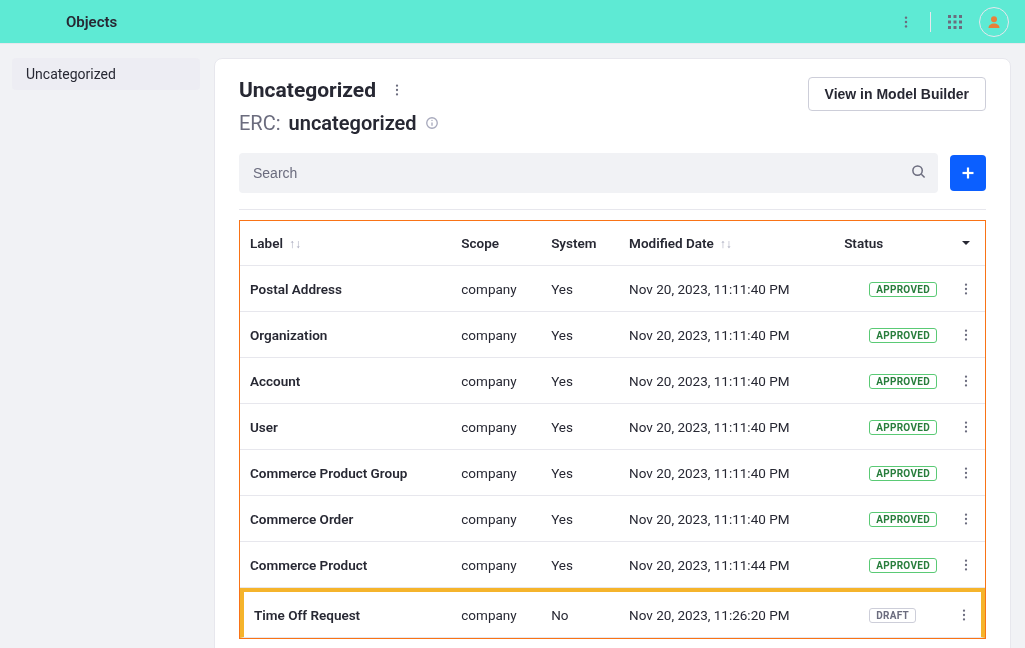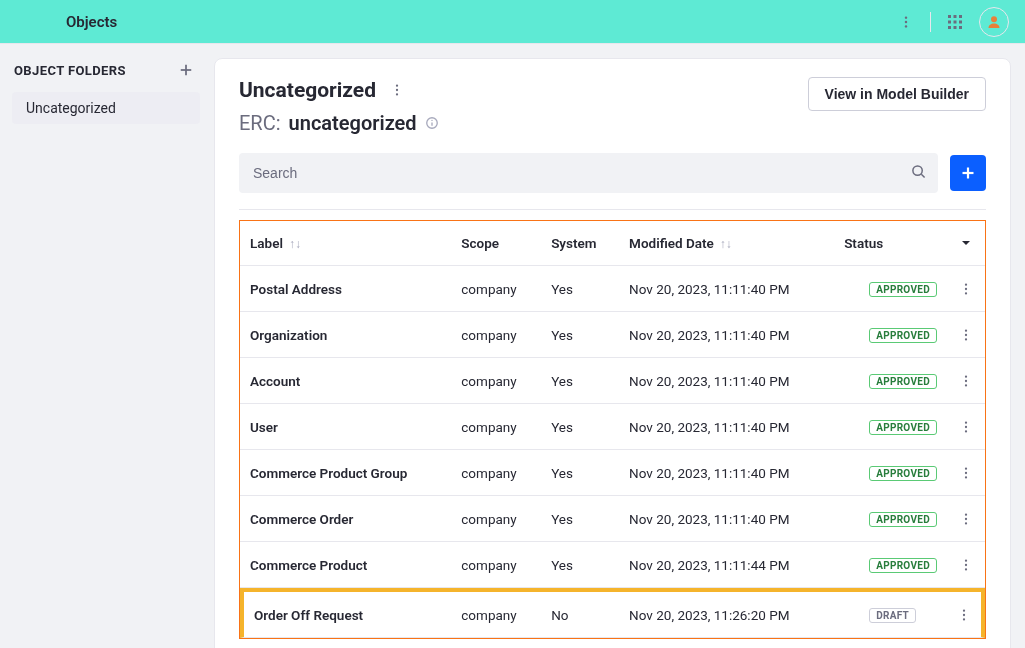--- a/index.html
+++ b/index.html
@@ -223,29 +223,20 @@
       <svg width="16" height="16" viewBox="0 0 16 16" fill="currentColor">
           <circle cx="8" cy="5.2" r="3"></circle>
           <path d="M2.5 14c0-3 2.5-4.5 5.5-4.5S13.5 11 13.5 14z"></path>
         </svg>
     </div>
   </div>
 </div>
 
 <div class="layout">
   <aside class="sidebar">
-    <div class="sidebar-header">
-      <div class="sidebar-title">OBJECT FOLDERS</div>
-      <div class="icon-btn" style="width:24px;height:24px">
-        <svg width="14" height="14" viewBox="0 0 16 16" fill="none" stroke="currentColor" stroke-width="2">
-            <line x1="8" y1="2" x2="8" y2="14"></line>
-            <line x1="2" y1="8" x2="14" y2="8"></line>
-          </svg>
-      </div>
-    </div>
     <ul class="sidebar-list" id="sidebar-list">
         <li class="sidebar-item">Uncategorized</li>
       </ul>
   </aside>
 
   <main class="main">
     <div class="panel">
 
       <div class="panel-header">
         <div>
@@ -406,21 +397,21 @@
               <td class="status-col"><span class="status-badge status-approved">APPROVED</span></td>
               <td class="actions-col row-actions">
                 <svg width="14" height="14" viewBox="0 0 16 16">
                   <circle cx="8" cy="3" r="1.3" fill="currentColor"></circle>
                   <circle cx="8" cy="8" r="1.3" fill="currentColor"></circle>
                   <circle cx="8" cy="13" r="1.3" fill="currentColor"></circle>
                 </svg>
               </td>
             </tr>
             <tr class="row-highlight">
-              <td class="label-cell">Order Off Request</td>
+              <td class="label-cell">Time Off Request</td>
               <td>company</td>
               <td>No</td>
               <td>Nov 20, 2023, 11:26:20 PM</td>
               <td class="status-col"><span class="status-badge status-draft">DRAFT</span></td>
               <td class="actions-col row-actions">
                 <svg width="14" height="14" viewBox="0 0 16 16">
                   <circle cx="8" cy="3" r="1.3" fill="currentColor"></circle>
                   <circle cx="8" cy="8" r="1.3" fill="currentColor"></circle>
                   <circle cx="8" cy="13" r="1.3" fill="currentColor"></circle>
                 </svg>

